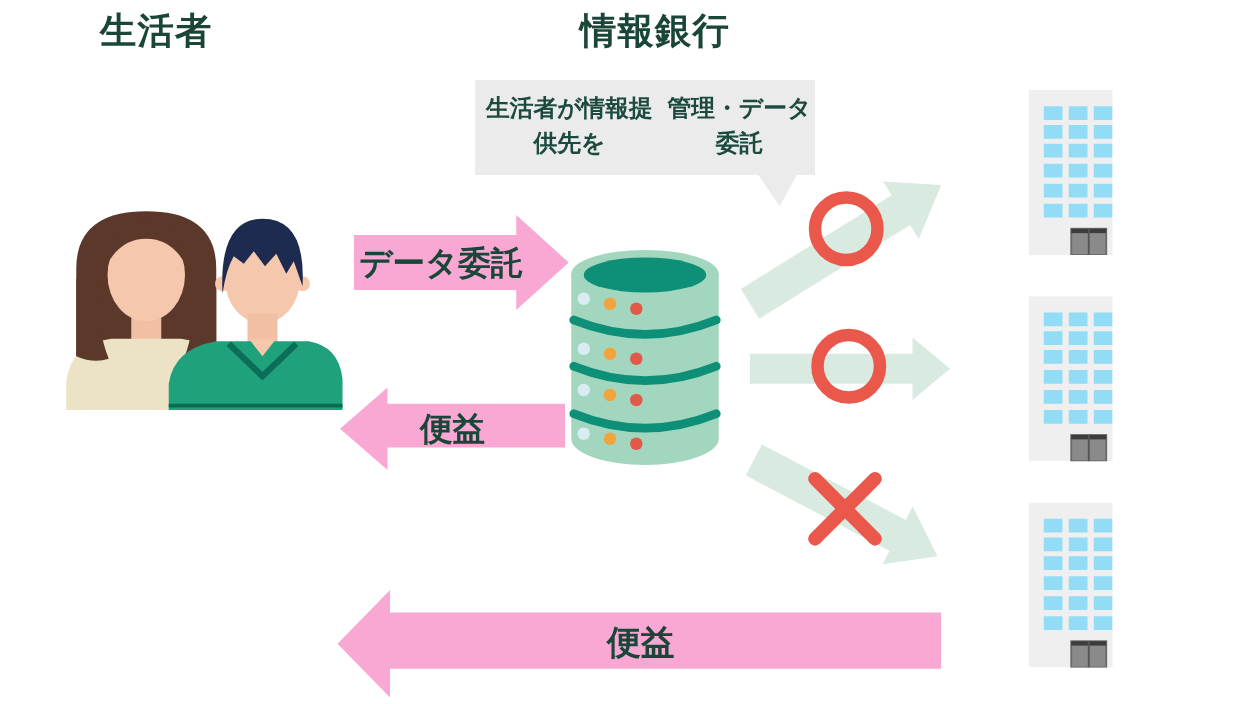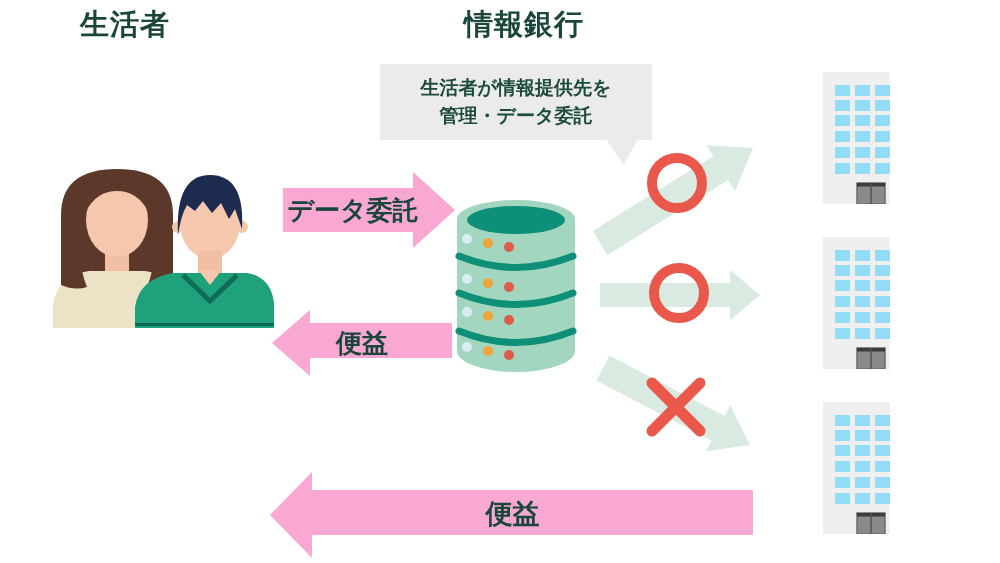--- a/index.html
+++ b/index.html
@@ -6,21 +6,21 @@
   #canvas{
     position:relative;width:890px;height:563px;background:#ffffff;overflow:hidden;
     font-family:"Liberation Sans","DejaVu Sans",sans-serif;
   }
   .abs{position:absolute;}
   .col-header{
     font-size:29px;font-weight:bold;color:#1a4639;letter-spacing:1px;white-space:nowrap;
   }
   .callout{
     left:380px;top:64px;width:272px;height:76px;background:#ebebeb;
-    display:flex;flex-direction:column;align-items:center;justify-content:center;
+    display:flex;flex-direction:row;align-items:center;justify-content:center;
     font-size:19px;font-weight:bold;color:#1c4a3e;line-height:1.45;text-align:center;
   }
   .callout-tail{
     left:604px;top:139px;width:34px;height:26px;background:#ebebeb;
     clip-path:polygon(6% 0,100% 0,58% 100%);
   }
   .arrow-block{background:#f9a8d4;}
   .arrow-entrust{
     left:283px;top:172px;width:172px;height:76px;
     clip-path:polygon(0px 16px,130px 16px,130px 0px,172px 38px,130px 76px,130px 60px,0px 60px);

